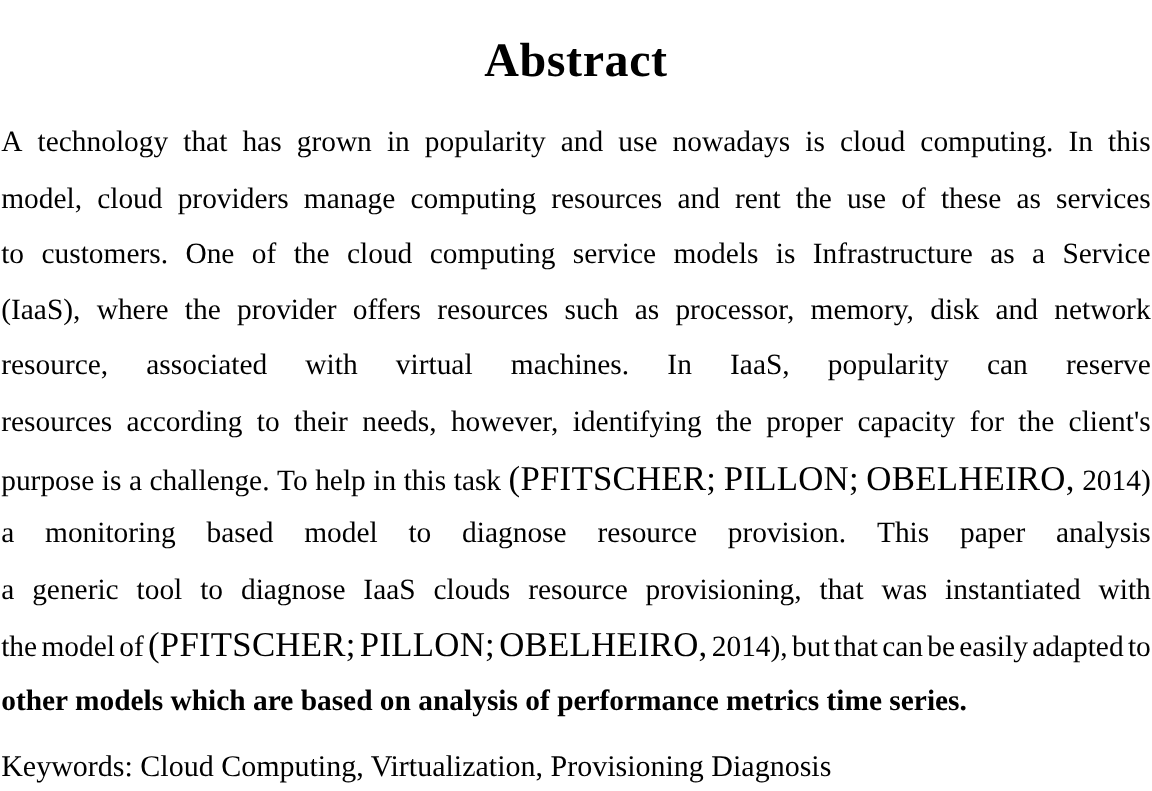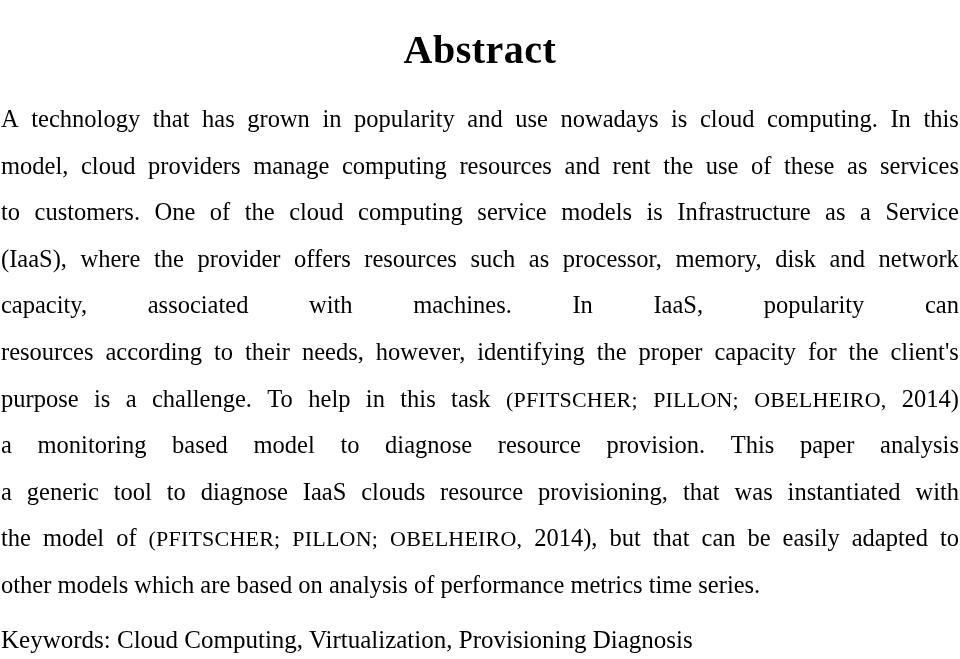--- a/index.html
+++ b/index.html
@@ -57,29 +57,30 @@
   }
   .tline > span {
     white-space: pre;
   }
   
   .tline.justify {
     justify-content: space-between;
   }
   .tline.flush {
     justify-content: flex-start;
+    font-weight: bold;
   }
 
   
   .w { white-space: pre; }
 
   
   .sc {
     font-variant: small-caps;
-    font-size: 22px;
+    font-size: 29px;
     letter-spacing: 0.2px;
   }
 
   
   .keywords {
     position: absolute;
     left: 1px;
     top: 625px;
     width: 958px;
     font-size: 25px;
@@ -93,21 +94,21 @@
 
 <div class="page">
 
   <h1 class="title">Abstract</h1>
 
   <div class="abstract-body" id="abstract-body">
       <div class="tline justify"><span class="w">A</span><span class="w">technology</span><span class="w">that</span><span class="w">has</span><span class="w">grown</span><span class="w">in</span><span class="w">popularity</span><span class="w">and</span><span class="w">use</span><span class="w">nowadays</span><span class="w">is</span><span class="w">cloud</span><span class="w">computing.</span><span class="w">In</span><span class="w">this</span></div>
       <div class="tline justify"><span class="w">model,</span><span class="w">cloud</span><span class="w">providers</span><span class="w">manage</span><span class="w">computing</span><span class="w">resources</span><span class="w">and</span><span class="w">rent</span><span class="w">the</span><span class="w">use</span><span class="w">of</span><span class="w">these</span><span class="w">as</span><span class="w">services</span></div>
       <div class="tline justify"><span class="w">to</span><span class="w">customers.</span><span class="w">One</span><span class="w">of</span><span class="w">the</span><span class="w">cloud</span><span class="w">computing</span><span class="w">service</span><span class="w">models</span><span class="w">is</span><span class="w">Infrastructure</span><span class="w">as</span><span class="w">a</span><span class="w">Service</span></div>
       <div class="tline justify"><span class="w">(IaaS),</span><span class="w">where</span><span class="w">the</span><span class="w">provider</span><span class="w">offers</span><span class="w">resources</span><span class="w">such</span><span class="w">as</span><span class="w">processor,</span><span class="w">memory,</span><span class="w">disk</span><span class="w">and</span><span class="w">network</span></div>
-      <div class="tline justify"><span class="w">capacity,</span><span class="w">associated</span><span class="w">with</span><span class="w">machines.</span><span class="w">In</span><span class="w">IaaS,</span><span class="w">popularity</span><span class="w">can</span></div>
+      <div class="tline justify"><span class="w">resource,</span><span class="w">associated</span><span class="w">with</span><span class="w">virtual</span><span class="w">machines.</span><span class="w">In</span><span class="w">IaaS,</span><span class="w">popularity</span><span class="w">can</span><span class="w">reserve</span></div>
       <div class="tline justify"><span class="w">resources</span><span class="w">according</span><span class="w">to</span><span class="w">their</span><span class="w">needs,</span><span class="w">however,</span><span class="w">identifying</span><span class="w">the</span><span class="w">proper</span><span class="w">capacity</span><span class="w">for</span><span class="w">the</span><span class="w">client's</span></div>
       <div class="tline justify"><span class="w">purpose</span><span class="w">is</span><span class="w">a</span><span class="w">challenge.</span><span class="w">To</span><span class="w">help</span><span class="w">in</span><span class="w">this</span><span class="w">task</span><span class="w sc">(PFITSCHER;</span><span class="w sc">PILLON;</span><span class="w sc">OBELHEIRO,</span><span class="w">2014)</span></div>
       <div class="tline justify"><span class="w">a</span><span class="w">monitoring</span><span class="w">based</span><span class="w">model</span><span class="w">to</span><span class="w">diagnose</span><span class="w">resource</span><span class="w">provision.</span><span class="w">This</span><span class="w">paper</span><span class="w">analysis</span></div>
       <div class="tline justify"><span class="w">a</span><span class="w">generic</span><span class="w">tool</span><span class="w">to</span><span class="w">diagnose</span><span class="w">IaaS</span><span class="w">clouds</span><span class="w">resource</span><span class="w">provisioning,</span><span class="w">that</span><span class="w">was</span><span class="w">instantiated</span><span class="w">with</span></div>
       <div class="tline justify"><span class="w">the</span><span class="w">model</span><span class="w">of</span><span class="w sc">(PFITSCHER;</span><span class="w sc">PILLON;</span><span class="w sc">OBELHEIRO,</span><span class="w">2014),</span><span class="w">but</span><span class="w">that</span><span class="w">can</span><span class="w">be</span><span class="w">easily</span><span class="w">adapted</span><span class="w">to</span></div>
       <div class="tline flush"><span class="w">other models which are based on analysis of performance metrics time series.</span></div>
     </div>
 
   <div class="keywords">Keywords: Cloud Computing, Virtualization, Provisioning Diagnosis</div>
 

